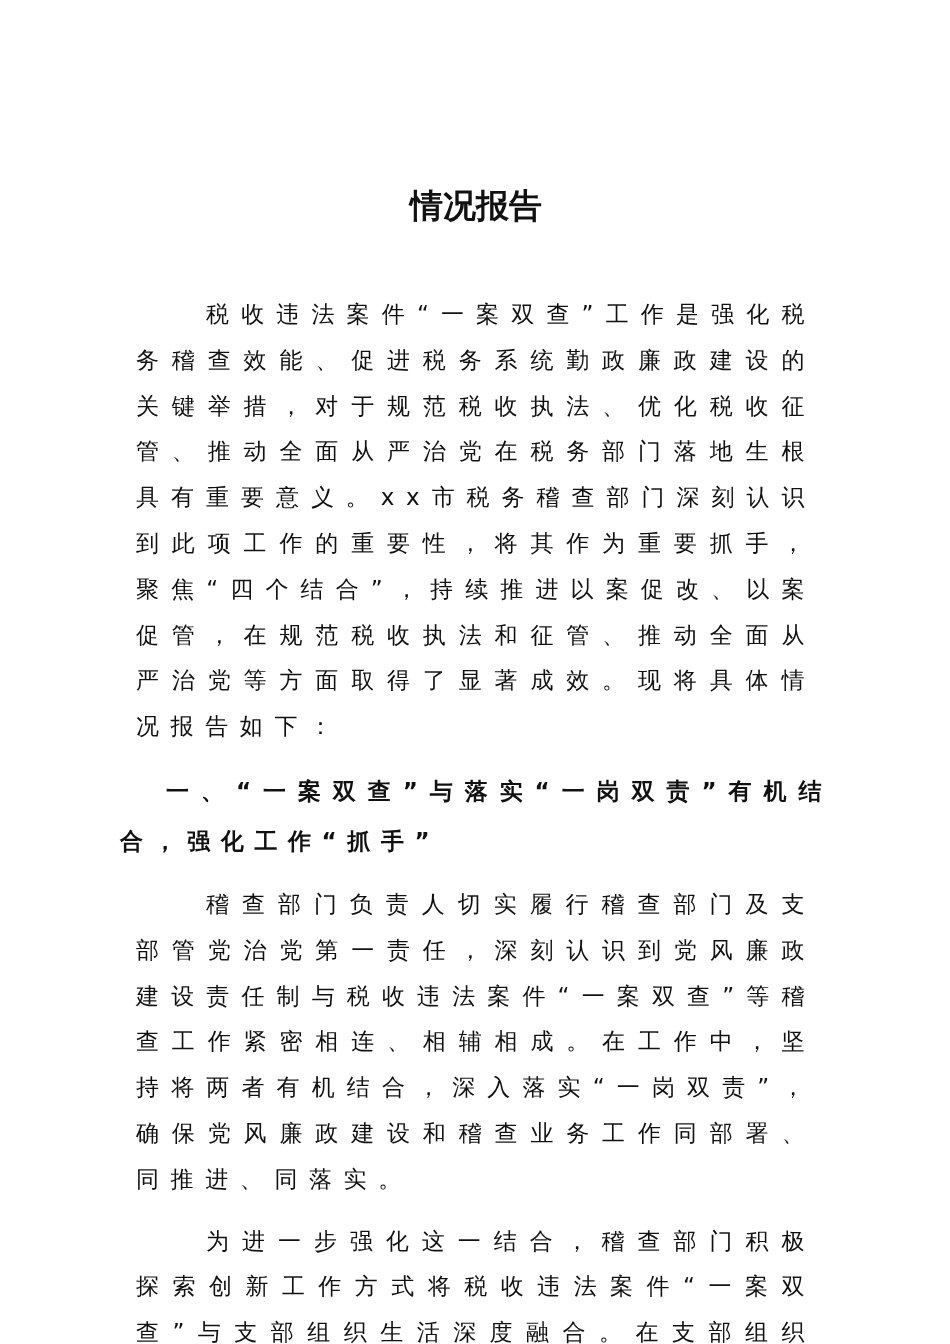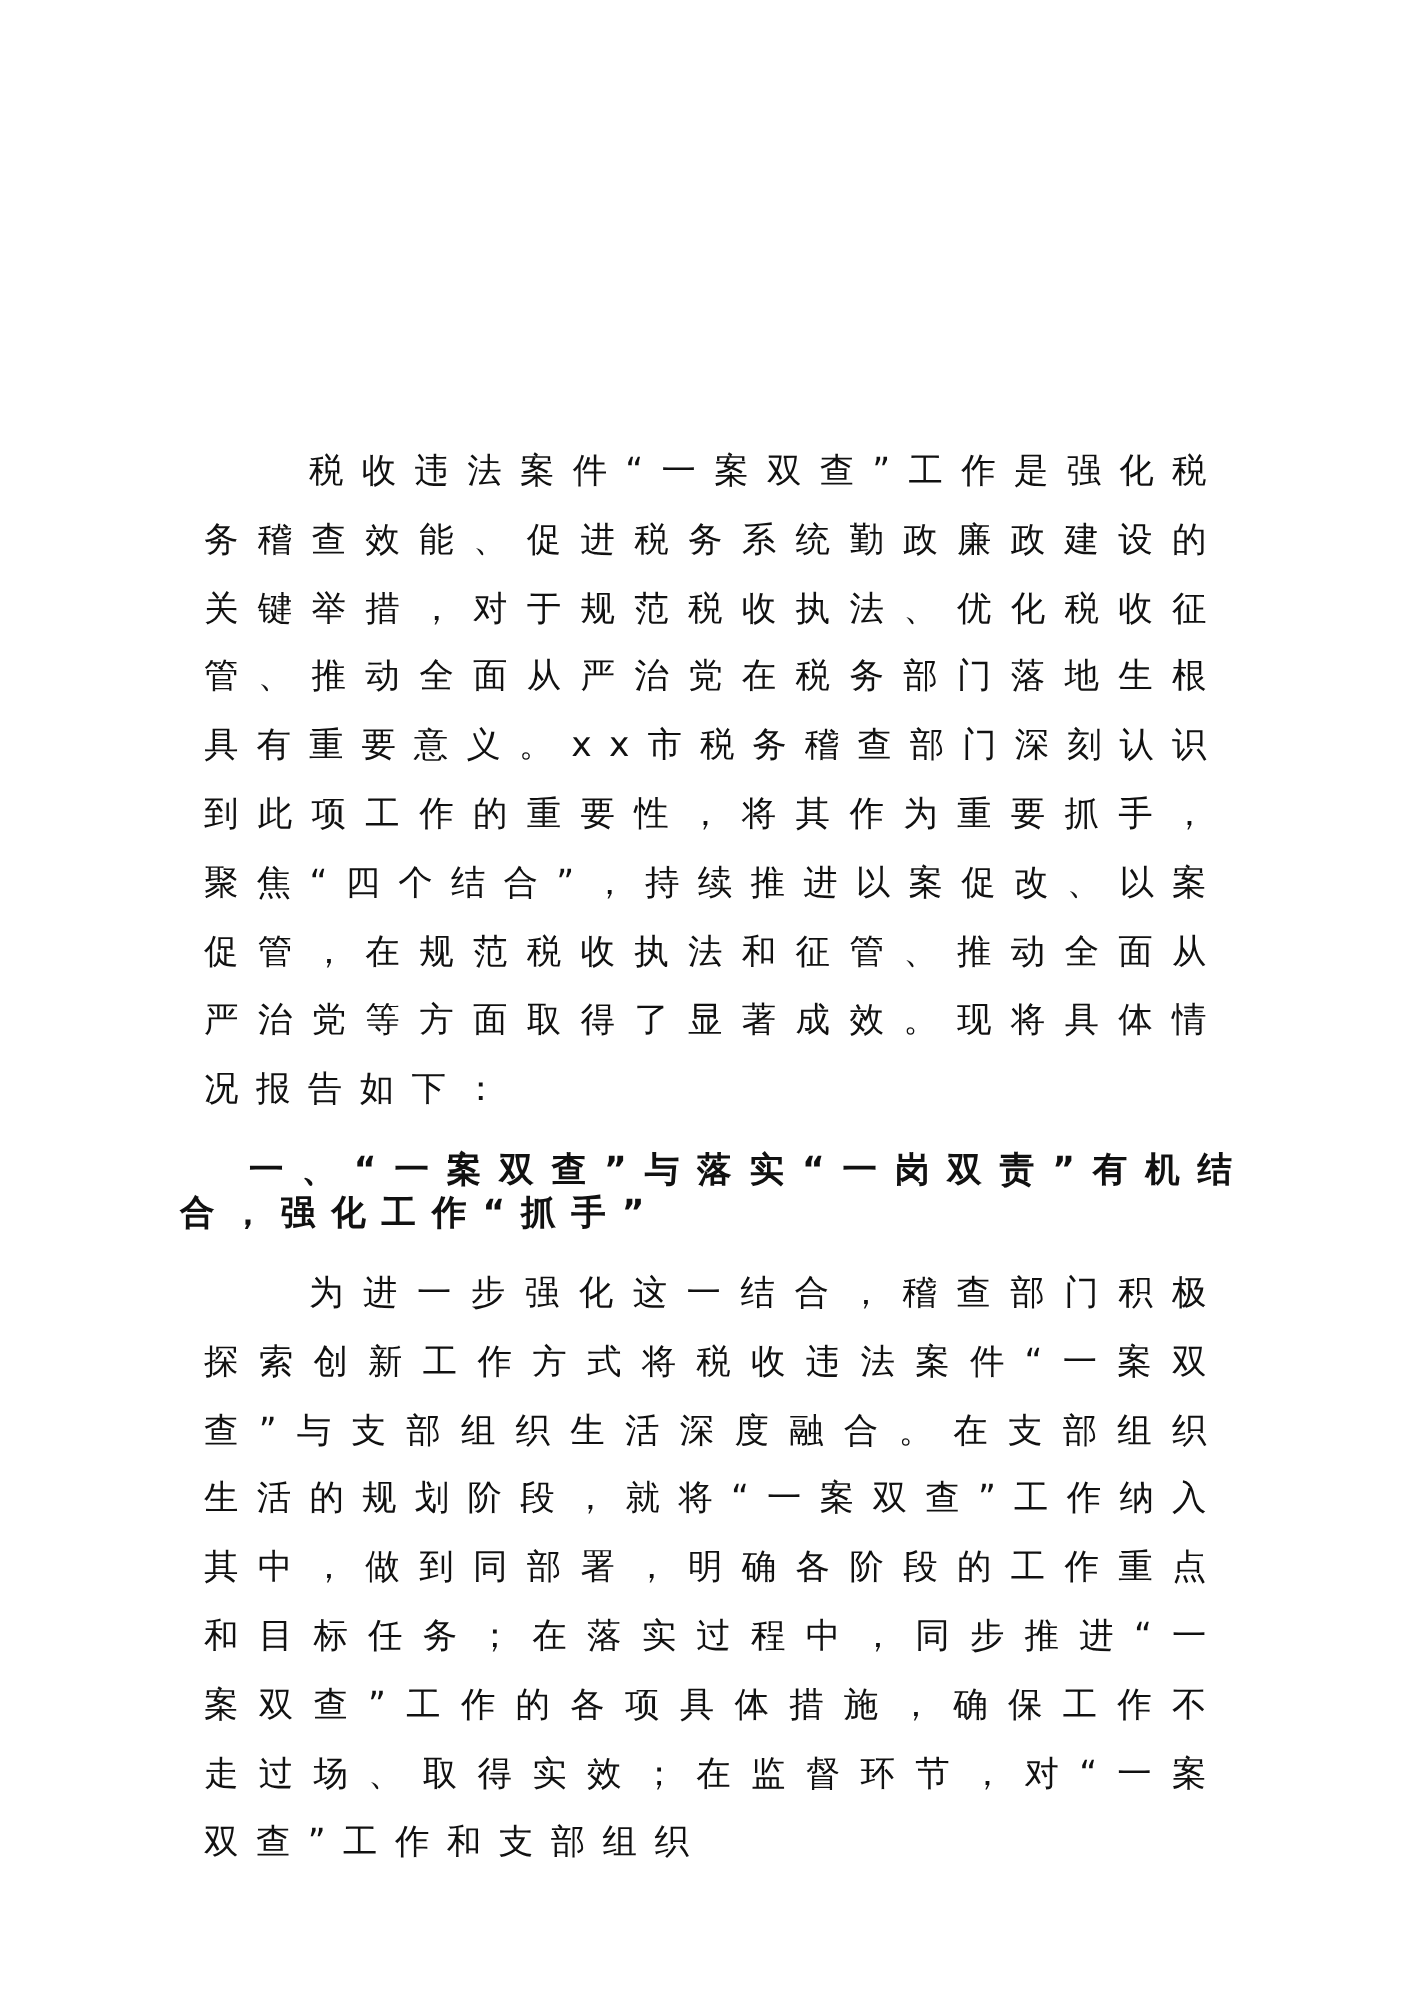--- a/index.html
+++ b/index.html
@@ -47,34 +47,36 @@
     letter-spacing: 11.6px;
     text-indent: 70px;
     text-align: justify;
     word-break: break-all;
     font-weight: normal;
   }
   .heading {
     margin: 0;
     font-family: "DejaVu Sans", "Liberation Sans", sans-serif;
     font-size: 23px;
-    line-height: 29px;
+    line-height: 50px;
     letter-spacing: 10.6px;
     text-indent: 46px;
     font-weight: bold;
     word-break: break-all;
     text-align: justify;
   }
 </style>
 </head>
 <body>
 
 <div class="page">
   <h1 class="title">
     <br>
+    <span>情况报告</span>
   </h1>
 
   <div class="body">
     <p class="para">税收违法案件“一案双查”工作是强化税务稽查效能、促进税务系统勤政廉政建设的关键举措，对于规范税收执法、优化税收征管、推动全面从严治党在税务部门落地生根具有重要意义。xx市税务稽查部门深刻认识到此项工作的重要性，将其作为重要抓手，聚焦“四个结合”，持续推进以案促改、以案促管，在规范税收执法和征管、推动全面从严治党等方面取得了显著成效。现将具体情况报告如下：</p>
     <p class="heading">一、“一案双查”与落实“一岗双责”有机结合，强化工作“抓手”</p>
+    <p class="para">稽查部门负责人切实履行稽查部门及支部管党治党第一责任，深刻认识到党风廉政建设责任制与税收违法案件“一案双查”等稽查工作紧密相连、相辅相成。在工作中，坚持将两者有机结合，深入落实“一岗双责”，确保党风廉政建设和稽查业务工作同部署、同推进、同落实。</p>
     <p class="para">为进一步强化这一结合，稽查部门积极探索创新工作方式将税收违法案件“一案双查”与支部组织生活深度融合。在支部组织生活的规划阶段，就将“一案双查”工作纳入其中，做到同部署，明确各阶段的工作重点和目标任务；在落实过程中，同步推进“一案双查”工作的各项具体措施，确保工作不走过场、取得实效；在监督环节，对“一案双查”工作和支部组织</p>
   </div>
 </div>
 
 </body></html>

